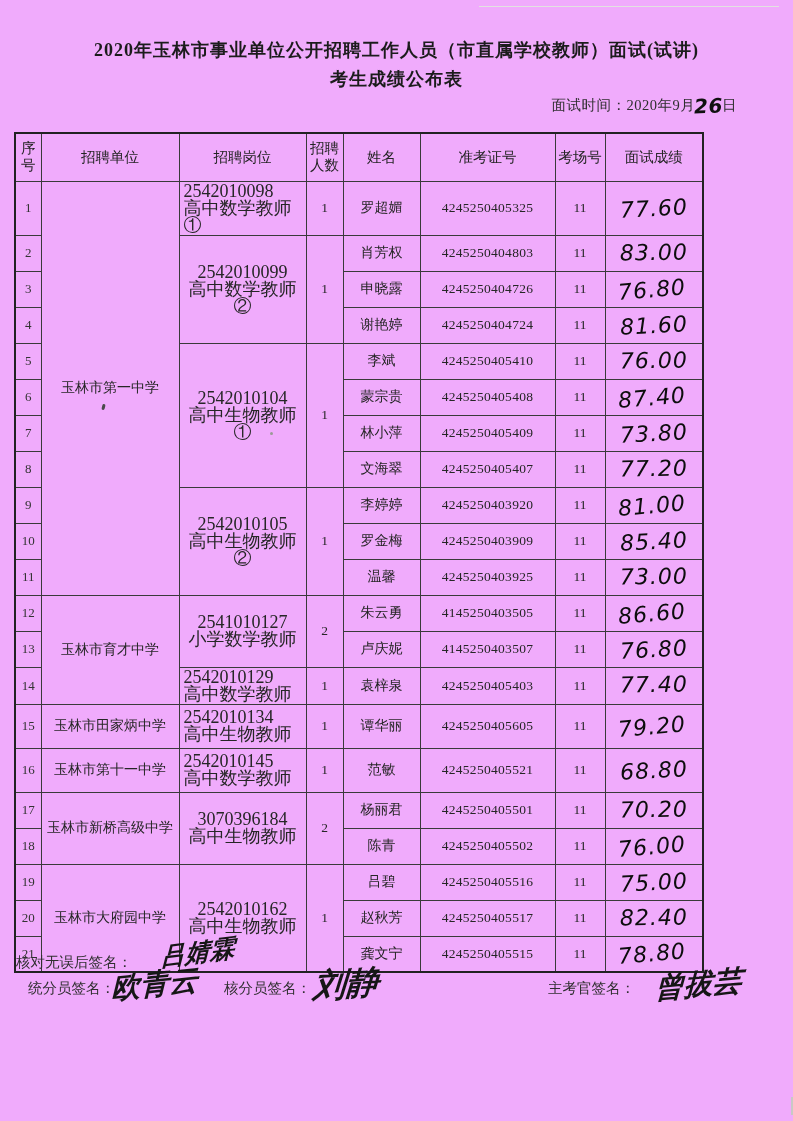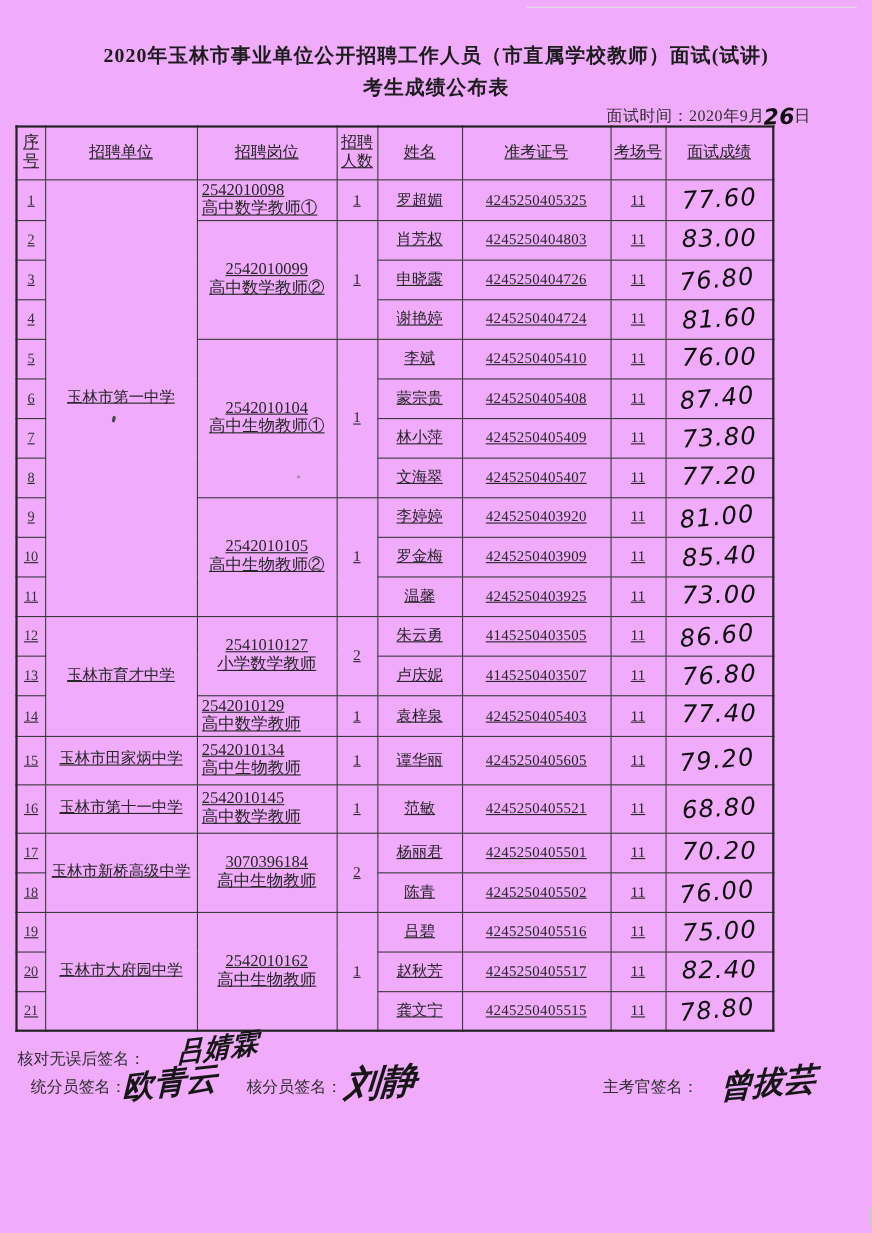--- a/index.html
+++ b/index.html
@@ -18,42 +18,41 @@
   .title-line{font-size:18px;font-weight:700;letter-spacing:1px;line-height:29px;color:#1c1c1c;}
 
   .date-line{position:absolute;top:96px;right:56px;font-size:14.5px;color:#2e2e2e;letter-spacing:0.5px;}
   .hand-day{
     display:inline-block;font-family:"DejaVu Sans",sans-serif;font-style:italic;font-weight:700;
     font-size:20px;line-height:14px;transform:rotate(-2deg);margin:0 -1px;color:#101010;vertical-align:-3px;
   }
 
   
   table.results{
-    position:absolute;left:14px;top:114px;width:688px;
+    position:absolute;left:14px;top:132px;width:688px;
     border-collapse:collapse;table-layout:fixed;
     border:2px solid #222;
-    text-decoration:underline;
   }
   table.results td,table.results th{
     border:1px solid #3a3a3a;overflow:hidden;
     font-weight:normal;text-align:center;vertical-align:middle;
     padding:1px 2px;box-sizing:border-box;
   }
   col.c-seq{width:26px;} col.c-unit{width:138px;} col.c-pos{width:127px;}
   col.c-count{width:37px;} col.c-name{width:77px;} col.c-ticket{width:135px;}
   col.c-room{width:50px;} col.c-score{width:98px;}
 
   tr.head{height:48px;}
   tr.head th{font-size:14.5px;color:#242424;line-height:17px;}
   tbody tr{height:36px;}
   tbody tr.tall{height:44px;}
 
   td.seq{font-size:13px;text-align:left;padding-left:3px;color:#333;}
   td.unit{font-size:14px;position:relative;padding:0 10px;line-height:18px;margin-left:37px;}
-  td.pos{font-size:15px;line-height:17px;}
+  td.pos{font-size:18px;line-height:17px;}
   td.pos.left{text-align:left;padding-left:4px;}
   td.count{font-size:13.5px;}
   td.name{font-size:14px;}
   td.ticket{font-size:13.5px;letter-spacing:0.3px;}
   td.room{font-size:13.5px;}
 
   td.score{
     font-family:"DejaVu Sans",sans-serif;font-style:italic;font-weight:600;
     font-size:22px;color:#0d0d0d;letter-spacing:1px;padding-bottom:4px;
   }

